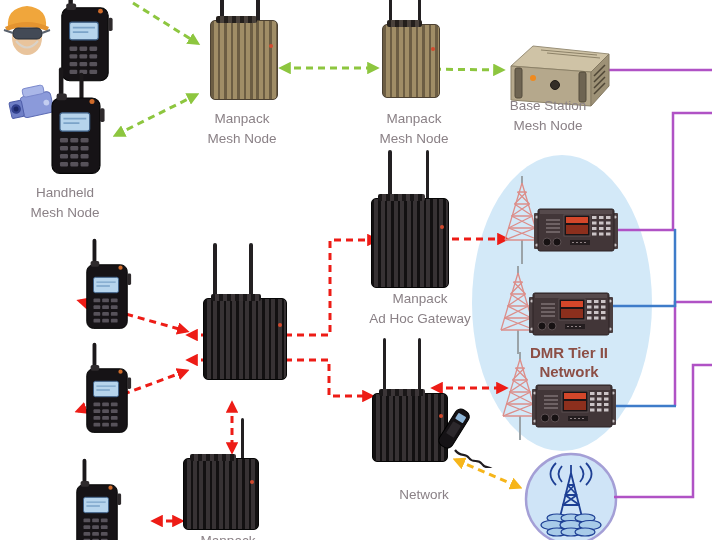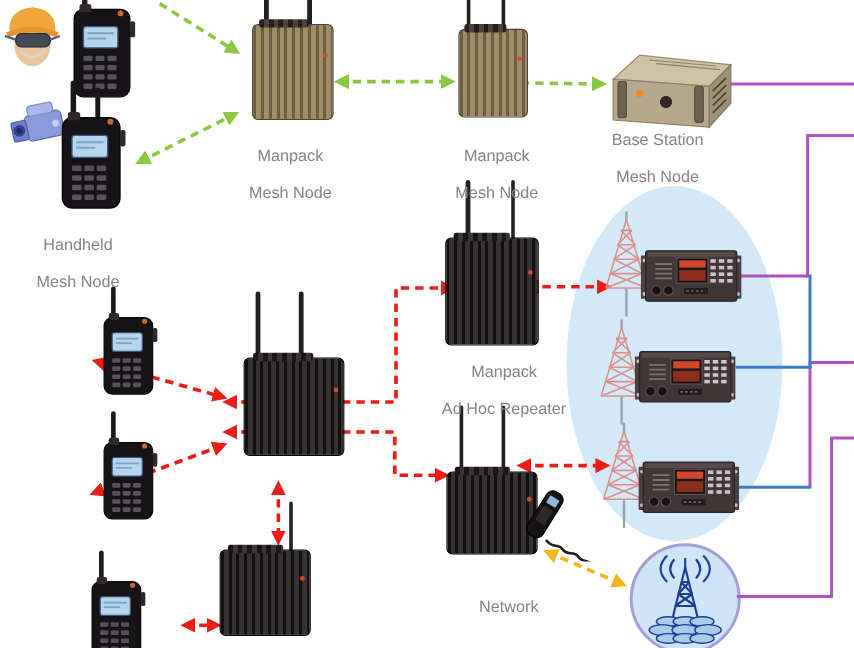--- a/index.html
+++ b/index.html
@@ -5,21 +5,21 @@
   html,body{margin:0;padding:0;background:#fff;}
   .stage{position:relative;width:712px;height:540px;overflow:hidden;background:#ffffff;
          font-family:"Liberation Sans", sans-serif;}
   .layer{position:absolute;left:0;top:0;width:712px;height:540px;}
   .z1{z-index:1}.z2{z-index:2}.z3{z-index:3}.z4{z-index:4}
   .dev{position:absolute;}
   
   .lbl{position:absolute;transform:translateX(-50%);text-align:center;
        font-size:13.5px;line-height:20px;color:var(--color-label_gray,#8a8186);
        white-space:nowrap;z-index:6;}
-  .lbl span{display:block;margin-top:11px;}
+  .lbl span{display:block;}
   .lbl.dmr{font-weight:bold;font-size:15px;line-height:19px;
            color:var(--color-dmr_label_maroon,#8c4f46);}
   
   .manpack{position:absolute;z-index:4;}
   .manpack .ant{position:absolute;top:0;width:3.5px;background:#232022;border-radius:2px;}
   .manpack .mbody{position:absolute;left:0;right:0;bottom:0;border-radius:5px;
       border:1px solid #4c4132;
       background:repeating-linear-gradient(90deg,#6c5d43 0 2.5px,#a08d66 2.5px 6.5px);}
   .manpack .mbody::before{content:"";position:absolute;top:-5px;left:8%;width:62%;height:7px;
       border-radius:2px;
@@ -319,21 +319,25 @@
   <div class="lbl" style="left:414px;top:109px">
     <span>Manpack</span>
     <span>Mesh Node</span>
   </div>
   <div class="lbl" style="left:548px;top:96px">
     <span>Base Station</span>
     <span>Mesh Node</span>
   </div>
   <div class="lbl" style="left:420px;top:289px">
     <span>Manpack</span>
-    <span>Ad Hoc Repeater</span>
+    <span>Ad Hoc Gateway</span>
+  </div>
+  <div class="lbl dmr" style="left:569px;top:343px">
+    <span>DMR Tier II</span>
+    <span>Network</span>
   </div>
   <div class="lbl" style="left:424px;top:485px">
     <span>Network</span>
   </div>
   <div class="lbl" style="left:228px;top:531px">
     <span>Manpack</span>
   </div>
 
 </div>
 

